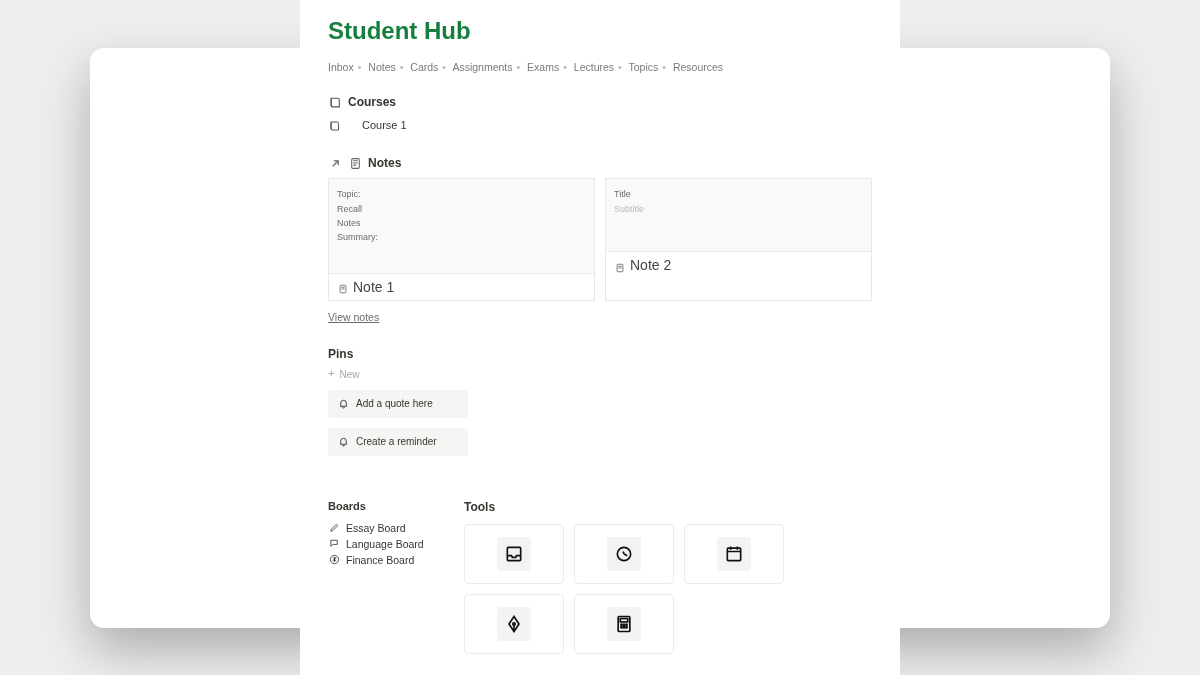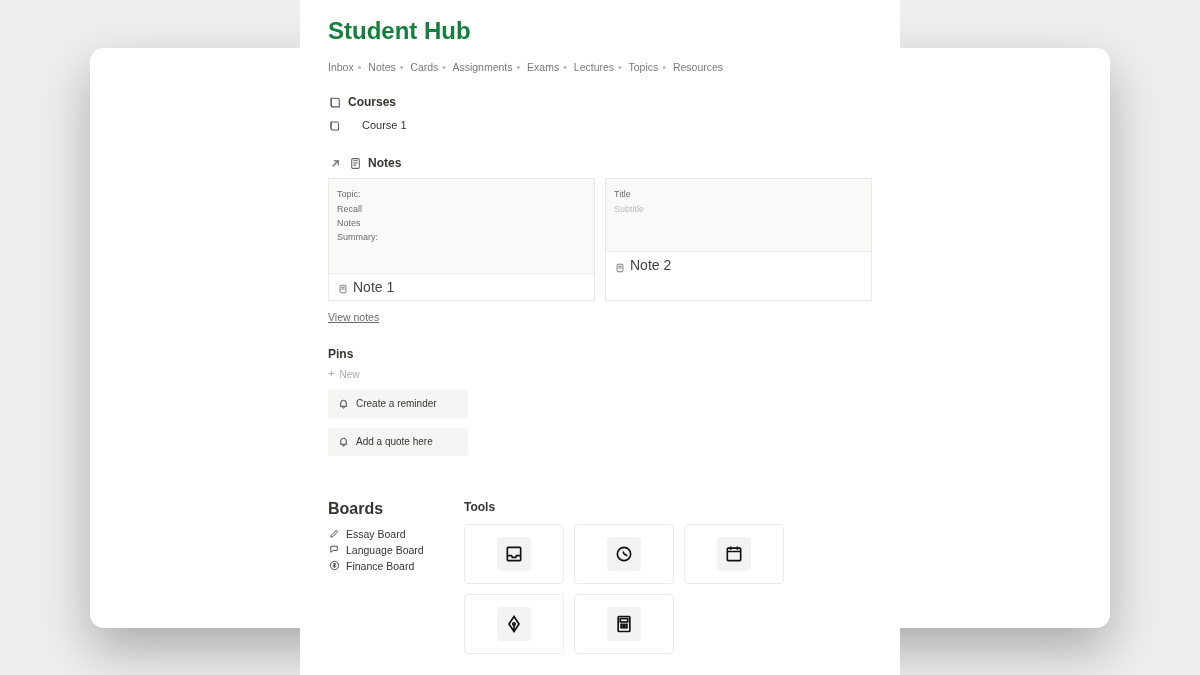--- a/index.html
+++ b/index.html
@@ -39,21 +39,21 @@
   .pins-head { font-size:12px; font-weight:600; margin-bottom:8px; }
   .new-pin { font-size:10px; color:#a8a8a4; display:flex; align-items:center; gap:5px; margin-bottom:10px; cursor:pointer; }
   .pin-card { background:#f5f5f3; border-radius:3px; padding:8px 9px; font-size:10px; display:flex; align-items:center; gap:7px; margin-bottom:10px; cursor:pointer; }
   .pin-card .ic, .new-pin .ic { width:12px; height:12px; display:flex; align-items:center; justify-content:center; }
   .pin-card .ic svg { width:11px; height:11px; }
 
   .row2 { display:flex; gap: 26px; margin-top: 34px; }
   .col-boards { width: 110px; }
   .col-tools { flex:1; }
 
-  .boards-head { font-size:16px; font-weight:700; margin-bottom:8px; }
+  .boards-head { font-size:11px; font-weight:700; margin-bottom:8px; }
   .board-item { display:flex; align-items:center; gap:6px; font-size:10.5px; padding:2px 0; cursor:pointer; }
   .board-item .ic { width:12px; height:12px; display:flex; align-items:center; justify-content:center; color:#555; }
   .board-item .ic svg { width:11px; height:11px; }
 
   .tools-head { font-size:12px; font-weight:700; margin-bottom:10px; }
   .tools-grid { display:flex; flex-wrap:wrap; gap:10px; }
   .tool-card { width:100px; height:60px; border:1px solid #ebebe9; border-radius:4px; display:flex; align-items:center; justify-content:center; cursor:pointer; }
   .tool-icon-box { width:34px; height:34px; background:#f3f3f1; border-radius:4px; display:flex; align-items:center; justify-content:center; }
   .tool-icon-box svg { width:20px; height:20px; stroke:#111; stroke-width:2; fill:none; }
 
@@ -163,30 +163,30 @@
               <span class="plus">+</span>
               <span>New</span>
             </div>
             <div class="pin-card">
               <span class="ic">
                   <svg viewBox="0 0 24 24" fill="none" stroke="#333" stroke-width="2">
                     <path d="M6 16V11a6 6 0 1 1 12 0v5l1 2H5l1-2z"></path>
                     <path d="M10 20a2 2 0 0 0 4 0"></path>
                   </svg>
                 </span>
-              <span>Create a reminder</span>
+              <span>Add a quote here</span>
             </div>
             <div class="pin-card">
               <span class="ic">
                   <svg viewBox="0 0 24 24" fill="none" stroke="#333" stroke-width="2">
                     <path d="M6 16V11a6 6 0 1 1 12 0v5l1 2H5l1-2z"></path>
                     <path d="M10 20a2 2 0 0 0 4 0"></path>
                   </svg>
                 </span>
-              <span>Add a quote here</span>
+              <span>Create a reminder</span>
             </div>
           </div>
         </div>
 
         <div class="row2">
 
           <div class="col-boards">
             <div class="boards-head">Boards</div>
             <div class="board-item">
               <span class="ic">

